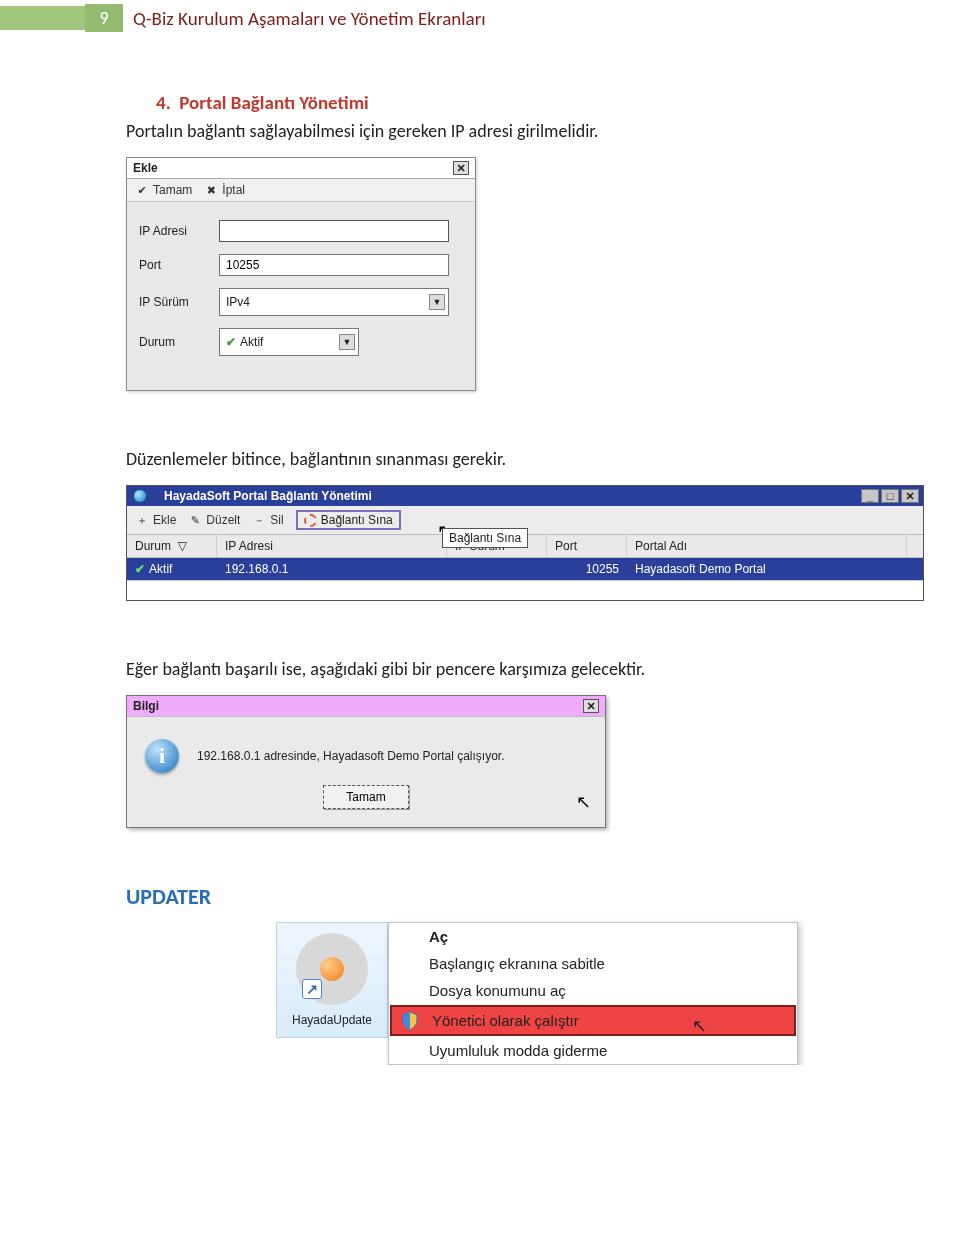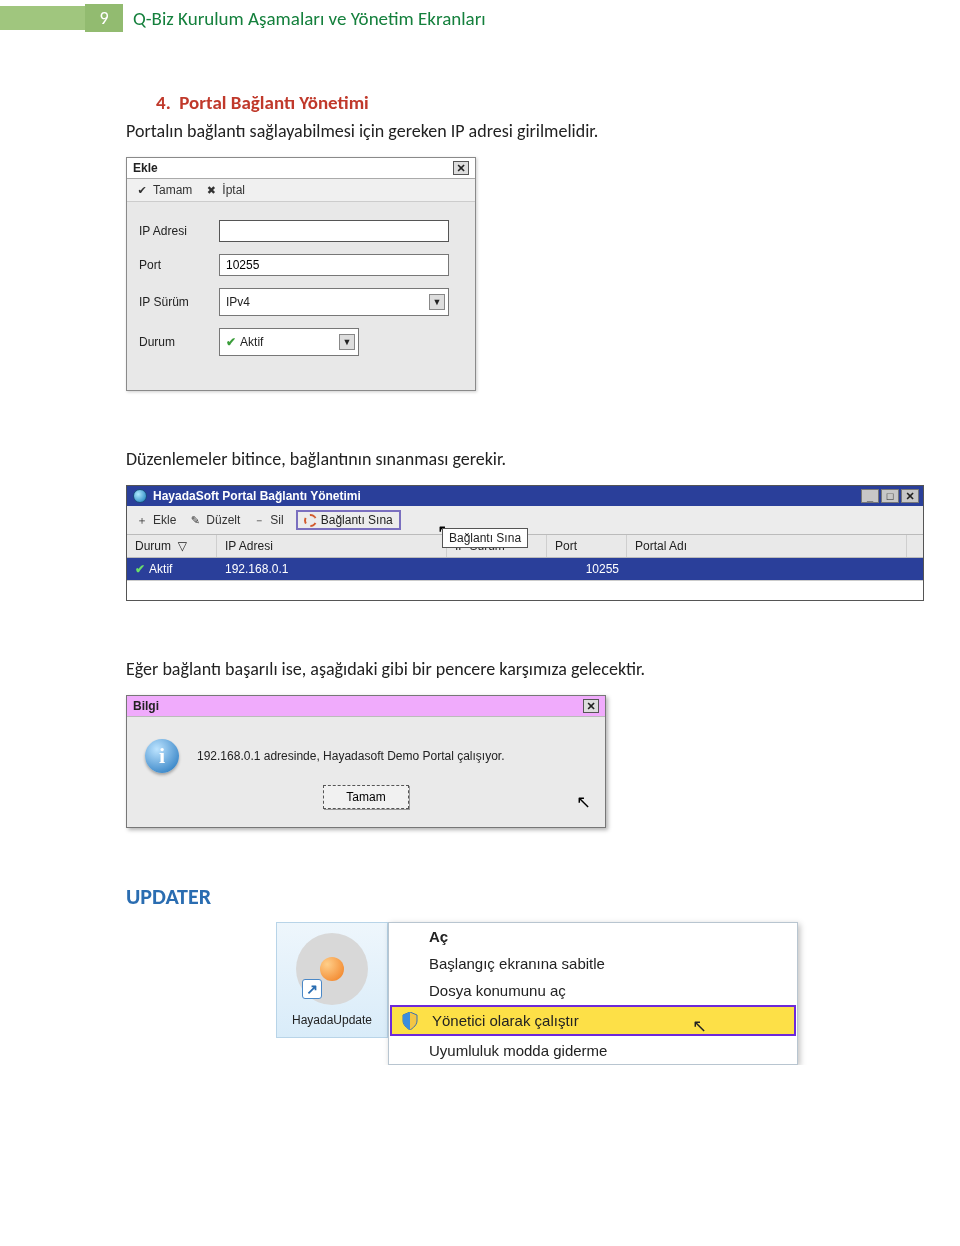--- a/index.html
+++ b/index.html
@@ -25,21 +25,21 @@
     width: 38px;
     height: 28px;
     background: #92bb70;
     display: flex;
     align-items: center;
     justify-content: center;
     color: #fff;
     font-size: 18px;
     margin-right: 10px;
   }
-  .page-title { font-size: 19px; color: #15803d; }
+  .page-title { font-size: 19px; color: #7f1d1d; }
   .content { padding: 0 36px 0 126px; }
   .section-heading {
     color: #c0392b;
     font-weight: bold;
     font-size: 19px;
     margin-top: 55px;
     margin-bottom: 4px;
     margin-left: 30px;
   }
   .body-text { font-size: 18px; line-height: 1.5; }
@@ -138,21 +138,21 @@
   }
   .titlebar2 {
     background: #2a3f9a;
     color: #fff;
     font-weight: bold;
     display: flex;
     align-items: center;
     justify-content: space-between;
     padding: 3px 4px 3px 6px;
   }
-  .titlebar2 .t2left { display: flex; align-items: center; gap: 6px; }
+  .titlebar2 .t2left { display: flex; align-items: center; gap: 17px; }
   .ball {
     width: 14px; height: 14px;
     border-radius: 50%;
     background: radial-gradient(circle at 35% 35%, #aee9ff, #1278b8);
     border: 1px solid #1a4e7a;
   }
   .winbtns { display: flex; gap: 2px; }
   .winbtn {
     width: 18px; height: 14px;
     background: #c7c7c7;
@@ -326,22 +326,22 @@
     background: #fff;
     font-size: 15px;
     box-shadow: 2px 2px 6px rgba(0,0,0,.25);
   }
   .ctx-item {
     padding: 5px 12px 5px 40px;
     position: relative;
     color: #222;
   }
   .ctx-item.hl {
-    border: 2px solid #6d28d9;
-    background: #fde047;
+    border: 2px solid #7f1d1d;
+    background: #ef4444;
     margin: 1px;
   }
   .shield {
     position: absolute;
     left: 10px; top: 5px;
     width: 16px; height: 18px;
   }
   .shield svg { width: 16px; height: 18px; }
   .ctx-cursor {
     position: absolute;
@@ -447,20 +447,21 @@
       <div>IP Adresi</div>
       <div>IP Sürüm</div>
       <div>Port</div>
       <div>Portal Adı</div>
     </div>
     <div class="grid-row">
       <div><span class="check-ok">✔</span><span>Aktif</span></div>
       <div>192.168.0.1</div>
       <div></div>
       <div style="text-align:right">10255</div>
+      <div>Hayadasoft Demo Portal</div>
     </div>
     <div class="below-row"></div>
   </div>
 
   <div class="body-text" style="margin-top:55px">Eğer bağlantı başarılı ise, aşağıdaki gibi bir pencere karşımıza gelecektir.</div>
 
   <div class="info-dialog">
     <div class="info-title">
       <span>Bilgi</span>
       <span class="close-x">✕</span>

